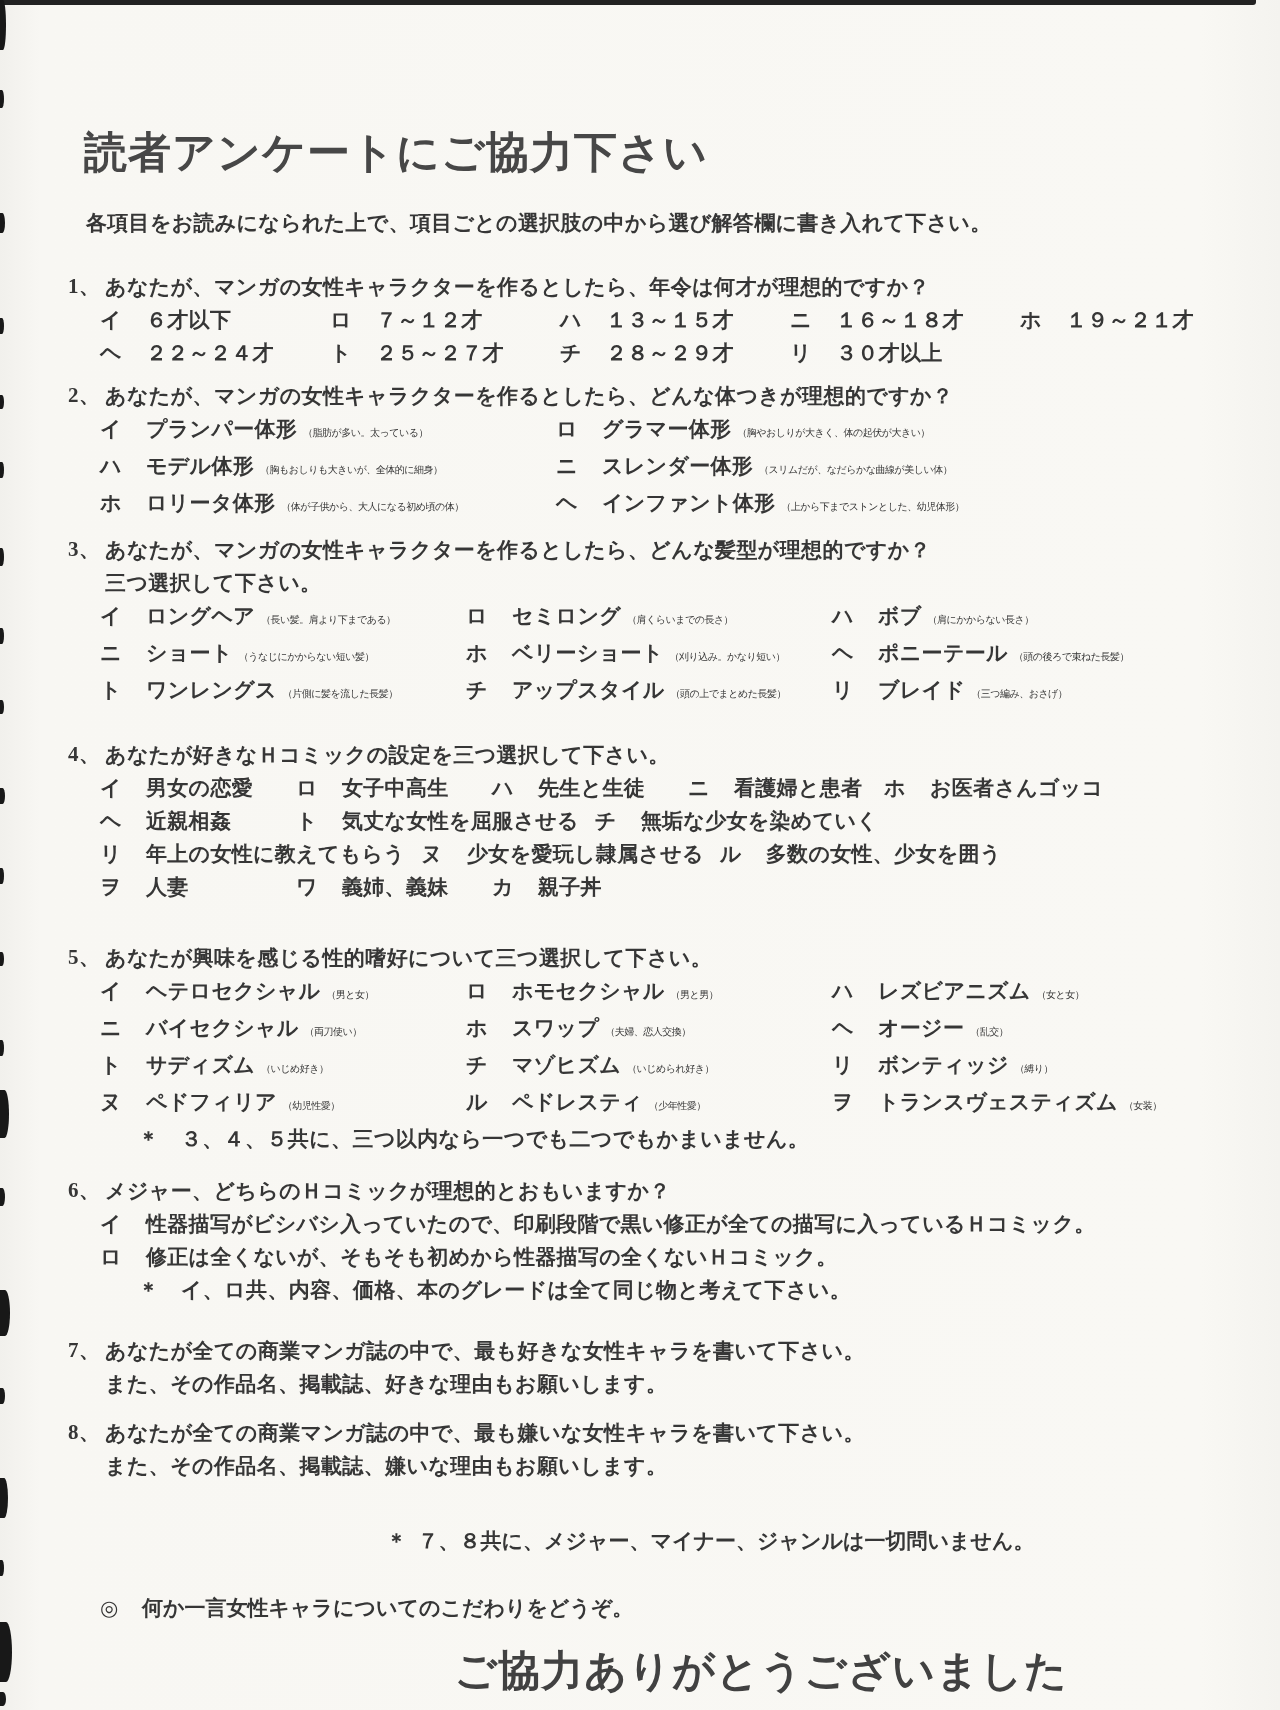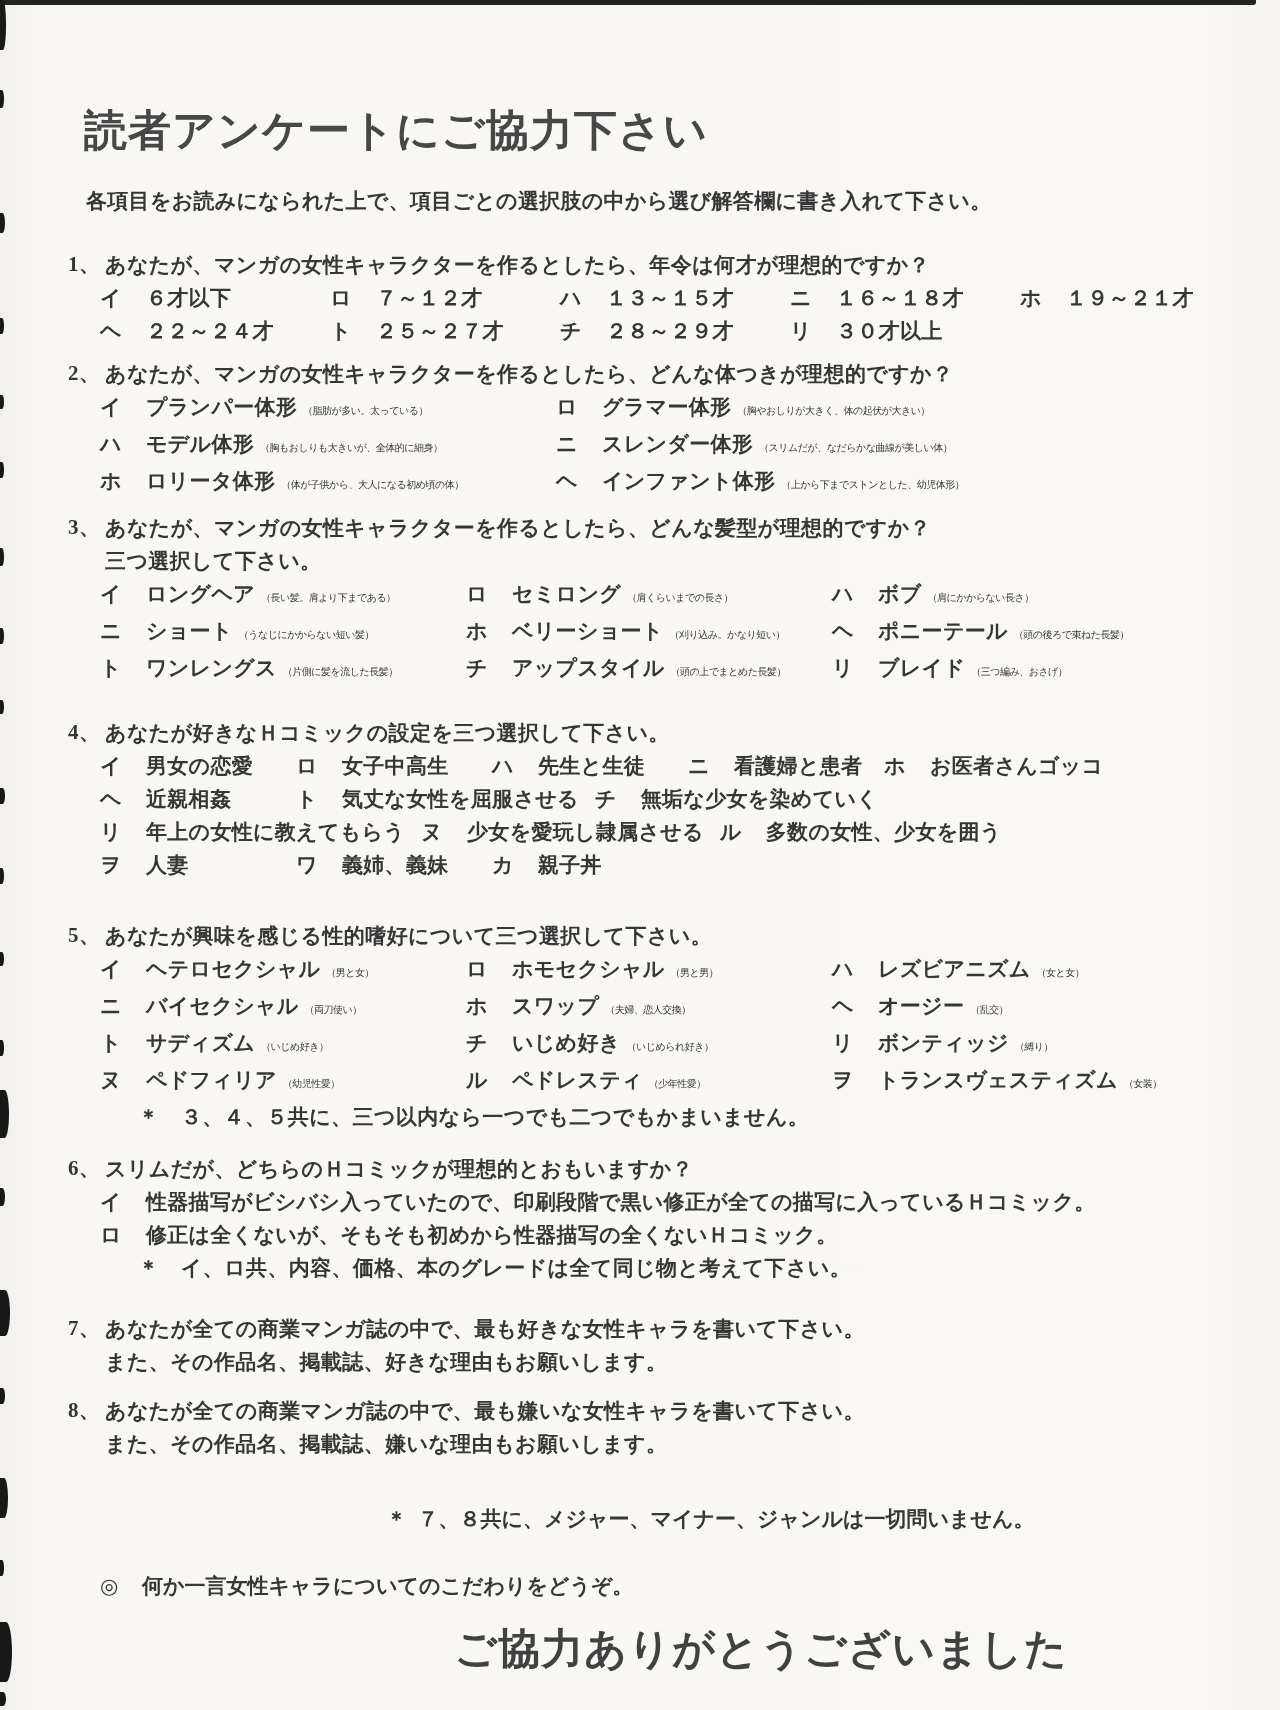--- a/index.html
+++ b/index.html
@@ -5,21 +5,21 @@
   html,body{margin:0;padding:0;}
   body{
     width:1280px;height:1710px;
     background:linear-gradient(90deg,#f1f0ec 0,#f8f7f3 40px,#f9f8f4 1200px,#f4f3ef 1280px);
     font-family:"Liberation Sans","DejaVu Sans",sans-serif;
     color:#363636;
     position:relative;
     overflow:hidden;
     -webkit-font-smoothing:antialiased;
   }
-  .page{position:absolute;inset:0;padding-top:74px;box-sizing:border-box;}
+  .page{position:absolute;inset:0;padding-top:96px;box-sizing:border-box;}
   
   .edge-top{position:absolute;top:0;left:0;width:1256px;height:5px;background:#222;border-radius:0 0 3px 1px;}
   .mark{position:absolute;left:0;background:#181818;border-radius:0 60% 60% 0;}
   
   .title{
     margin-left:84px;
     font-family:"Liberation Serif","DejaVu Serif",serif;
     font-size:43px;line-height:56px;font-weight:600;color:#474747;letter-spacing:1px;
   }
   .intro{margin:24px 0 0 86px;font-size:21px;line-height:26px;font-weight:600;letter-spacing:.3px;}
@@ -347,21 +347,21 @@
           </span>
         </div>
         <div class="opt-row">
           <span class="opt">
             <span class="kana">ト</span>
             <span class="opt-text">サディズム</span>
             <span class="opt-note">（いじめ好き）</span>
           </span>
           <span class="opt">
             <span class="kana">チ</span>
-            <span class="opt-text">いじめ好き</span>
+            <span class="opt-text">マゾヒズム</span>
             <span class="opt-note">（いじめられ好き）</span>
           </span>
           <span class="opt">
             <span class="kana">リ</span>
             <span class="opt-text">ボンティッジ</span>
             <span class="opt-note">（縛り）</span>
           </span>
         </div>
         <div class="opt-row">
           <span class="opt">
@@ -378,21 +378,21 @@
             <span class="kana">ヲ</span>
             <span class="opt-text">トランスヴェスティズム</span>
             <span class="opt-note">（女装）</span>
           </span>
         </div>
         <div class="q-note">＊　３、４、５共に、三つ以内なら一つでも二つでもかまいません。</div>
       </div>
       <div class="q-block q-q6">
         <div class="q-head">
           <span class="q-num">6、</span>
-          <span class="q-text">スリムだが、どちらのＨコミックが理想的とおもいますか？</span>
+          <span class="q-text">メジャー、どちらのＨコミックが理想的とおもいますか？</span>
         </div>
         <div class="opt-row">
           <span class="opt">
             <span class="kana">イ</span>
             <span class="opt-text">性器描写がビシバシ入っていたので、印刷段階で黒い修正が全ての描写に入っているＨコミック。</span>
           </span>
         </div>
         <div class="opt-row">
           <span class="opt">
             <span class="kana">ロ</span>

